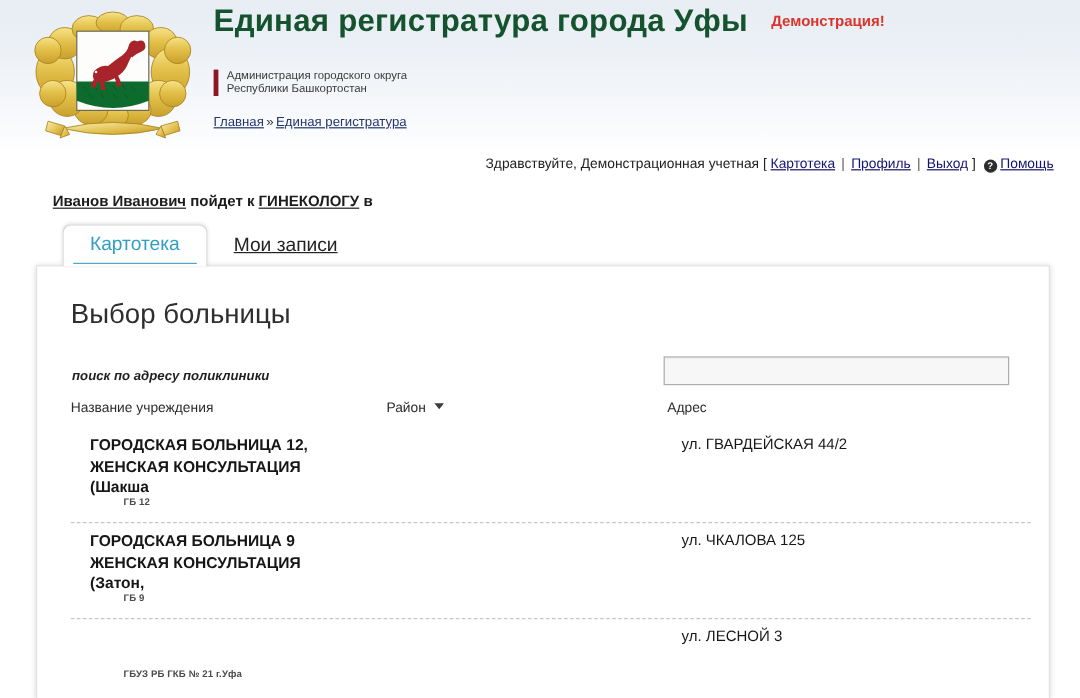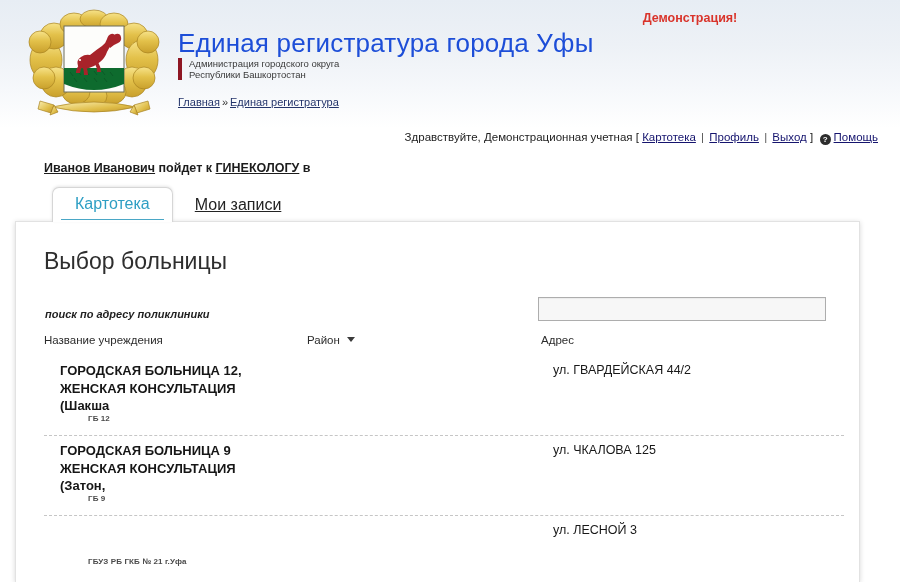--- a/index.html
+++ b/index.html
@@ -30,24 +30,24 @@
   
   .emblem {
     position: absolute;
     left: 18px; top: 8px;
     width: 152px; height: 120px;
   }
 
   
   .site-title {
     position: absolute;
-    left: 178px; top: 28px;
+    left: 178px; top: 2px;
     font-size: 26px;
-    font-weight: 400;
-    color: #1d4ed8;
+    font-weight: 700;
+    color: #14532d;
     letter-spacing: .2px;
     white-space: nowrap;
   }
   .subtitle-wrap {
     position: absolute;
     left: 178px; top: 58px;
     display: flex;
     align-items: flex-start;
   }
   .subtitle-bar {
@@ -158,21 +158,21 @@
   .tab.inactive {
     color: #232323;
     text-decoration: underline;
     background: transparent;
     border: none;
   }
 
   
   .panel {
     position: absolute;
-    left: 15px; top: 221px;
+    left: 30px; top: 221px;
     width: 845px;
     height: 361px;
     background: #ffffff;
     border: 1px solid #e2e2e2;
     border-bottom: none;
     box-shadow: 0 1px 5px rgba(0,0,0,.16);
   }
   .panel-title {
     position: absolute;
     left: 28px; top: 26px;

